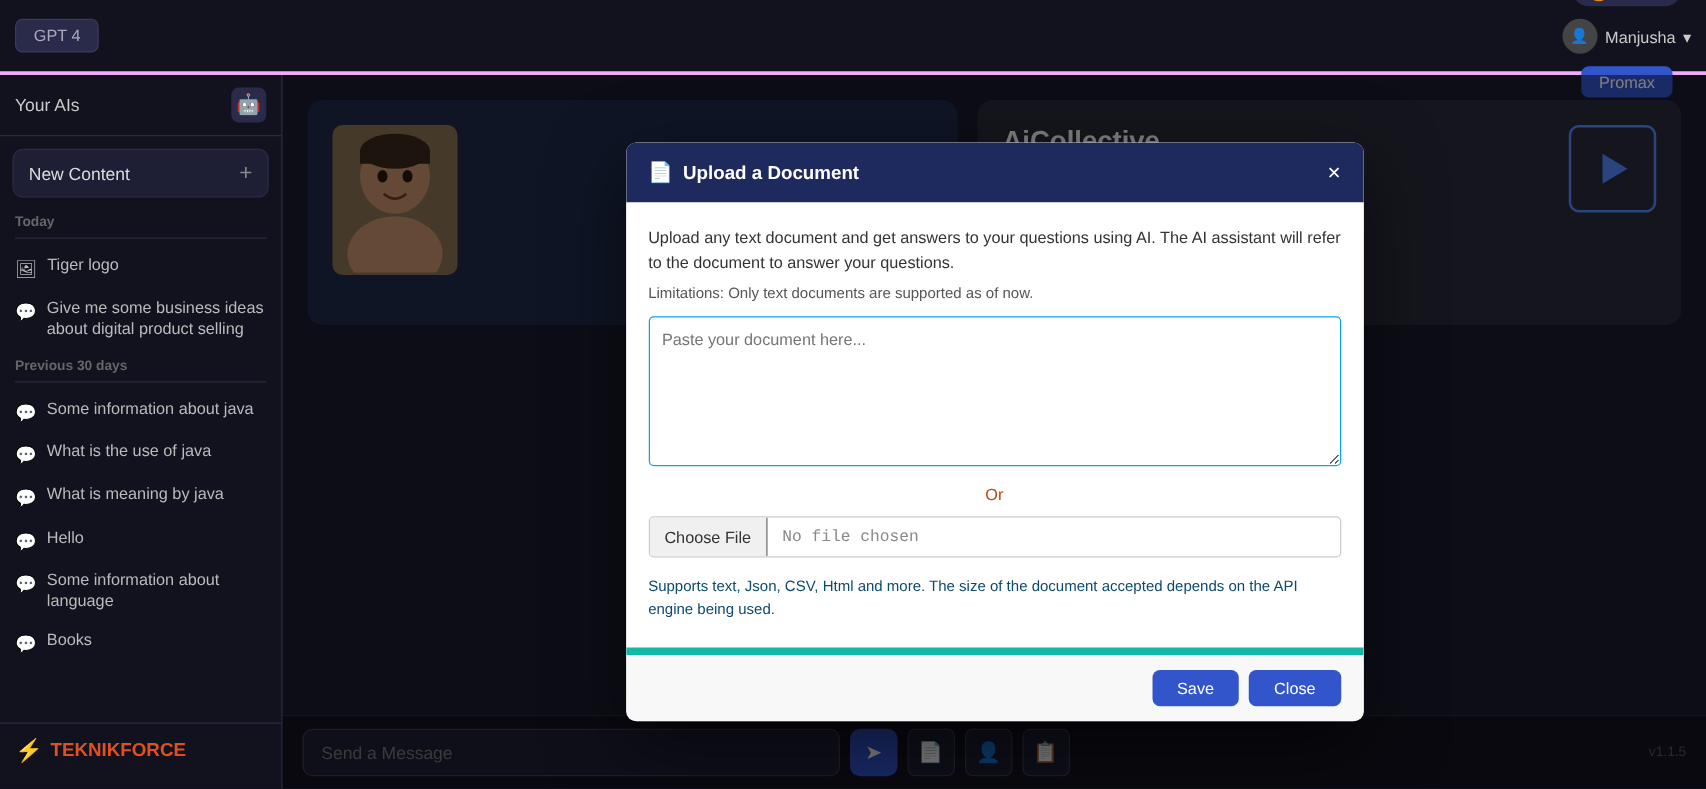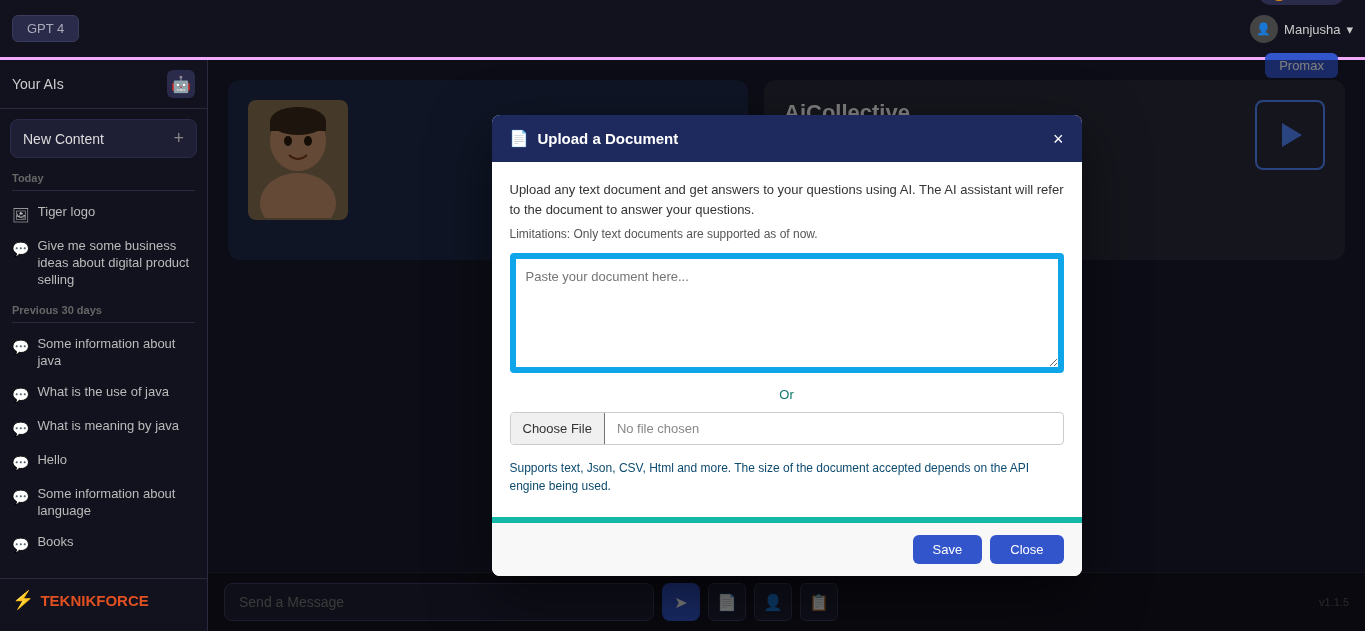--- a/index.html
+++ b/index.html
@@ -93,21 +93,21 @@
 
     
     .main {
       display: flex;
       flex: 1;
       overflow: hidden;
     }
 
     
     .sidebar {
-      width: 208px;
+      width: 226px;
       background: #12121f;
       border-right: 1px solid #2a2a3e;
       display: flex;
       flex-direction: column;
       flex-shrink: 0;
       overflow-y: auto;
       padding-bottom: 10px;
     }
     .sidebar-your-ais {
       display: flex;
@@ -398,33 +398,33 @@
       line-height: 1.5;
     }
     .modal-limitation {
       font-size: 12px;
       color: #555;
       margin-bottom: 12px;
     }
     .modal-textarea {
       width: 100%;
       height: 120px;
-      border: 6px solid #0ea5e9;
+      border: 1px solid #0ea5e9;
       border-radius: 4px;
       padding: 10px;
       font-size: 13px;
       color: #0369a1;
       resize: vertical;
       outline: none;
       font-family: inherit;
     }
     .modal-or {
       text-align: center;
       font-size: 13px;
-      color: #0f766e;
+      color: #c2410c;
       margin: 10px 0;
     }
     .modal-file-row {
       display: flex;
       align-items: center;
       border: 1px solid #ccc;
       border-radius: 4px;
       overflow: hidden;
       margin-bottom: 14px;
     }
@@ -435,20 +435,21 @@
       padding: 8px 12px;
       font-size: 13px;
       cursor: pointer;
       color: #333;
     }
     .file-name {
       padding: 8px 12px;
       font-size: 13px;
       color: #888;
       flex: 1;
+      font-family: Liberation Mono, monospace;
     }
     .modal-supports {
       font-size: 12px;
       color: #0c4a6e;
       line-height: 1.5;
       margin-bottom: 4px;
     }
     .modal-footer {
       padding: 12px 18px;
       background: #f8f8f8;

